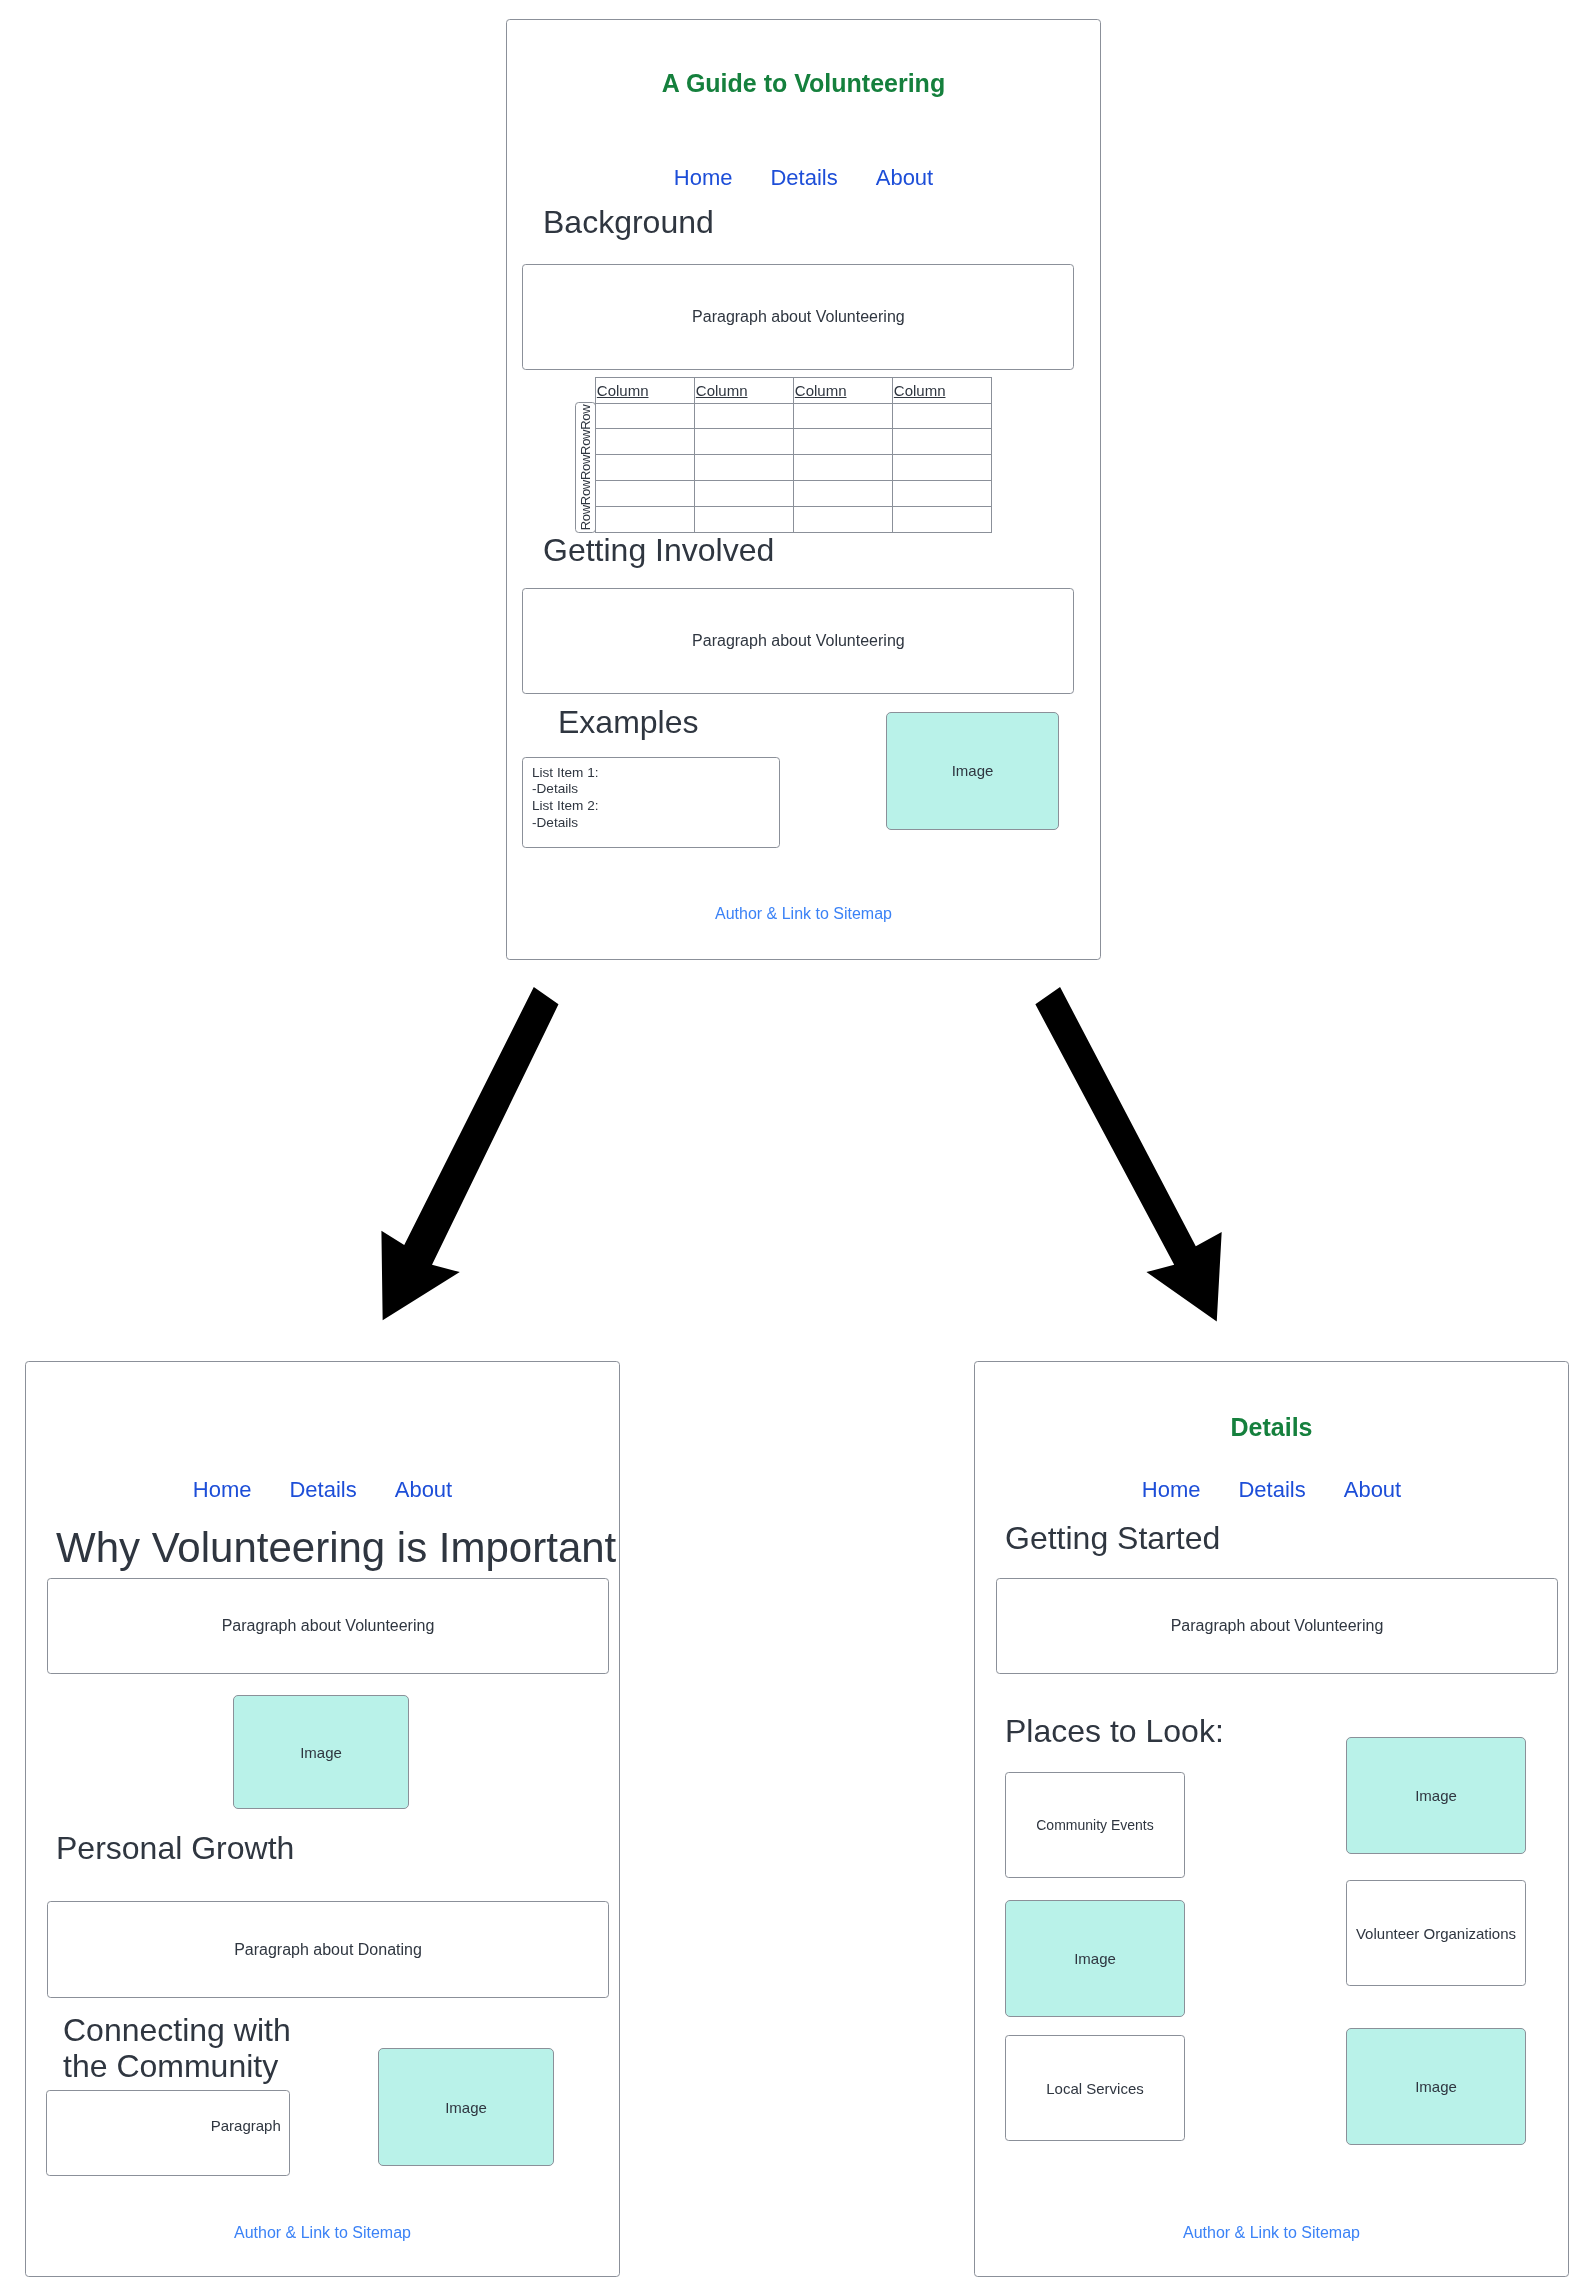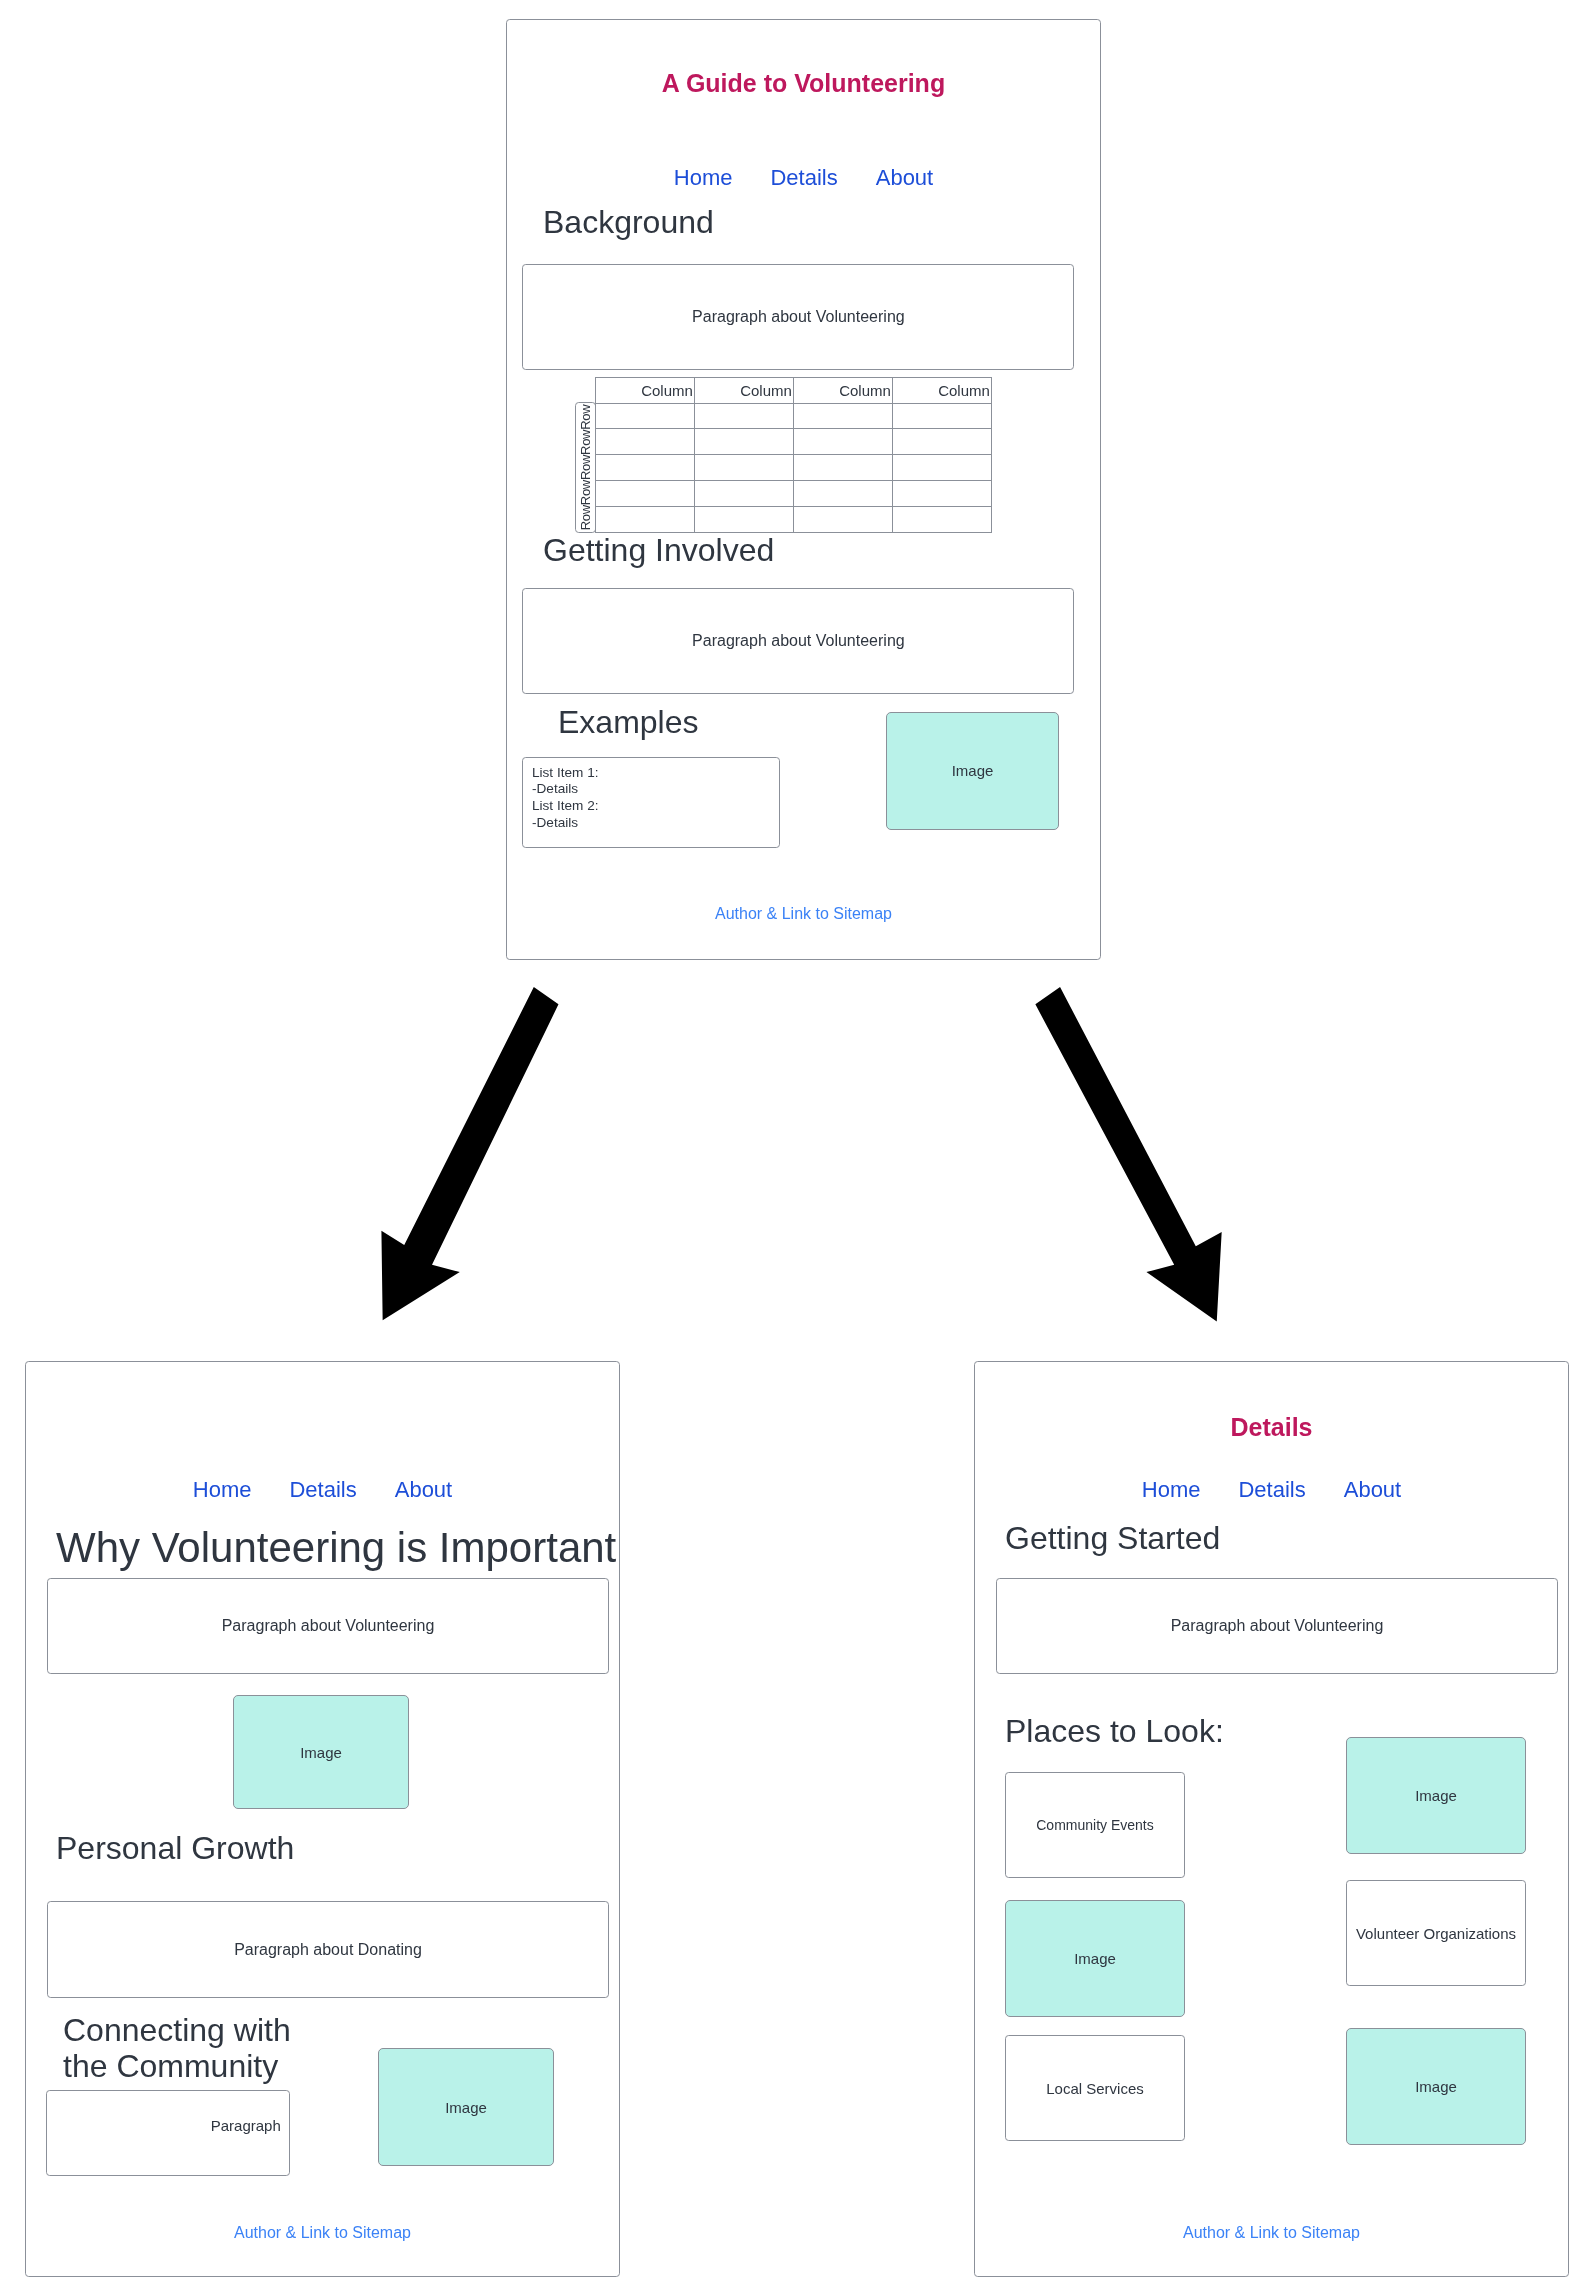--- a/index.html
+++ b/index.html
@@ -24,21 +24,21 @@
   .card {
     position: absolute;
     background: #ffffff;
     border: 1.2px solid #8b9099;
     border-radius: 3.7px;
     box-sizing: border-box;
   }
   .card-title {
     text-align: center;
     font-weight: bold;
-    color: #be185d;
+    color: #15803d;
   }
   .nav {
     display: flex;
     justify-content: center;
     align-items: baseline;
   }
   .nav-item {
     color: #1d4ed8;
     white-space: nowrap;
   }
@@ -103,21 +103,22 @@
     table-layout: fixed;
   }
   table.grid td, table.grid th {
     border: 1.2px solid #8b9099;
     box-sizing: border-box;
     background: #ffffff;
   }
   table.grid th {
     font-weight: normal;
     color: #2f3640;
-    text-align: right;
+    text-align: left;
+    text-decoration: underline;
   }
 
   
   .arrow-layer {
     position: absolute;
     left: 0; top: 0;
     width: 1592px;
     height: 2295px;
     pointer-events: none;
   }

